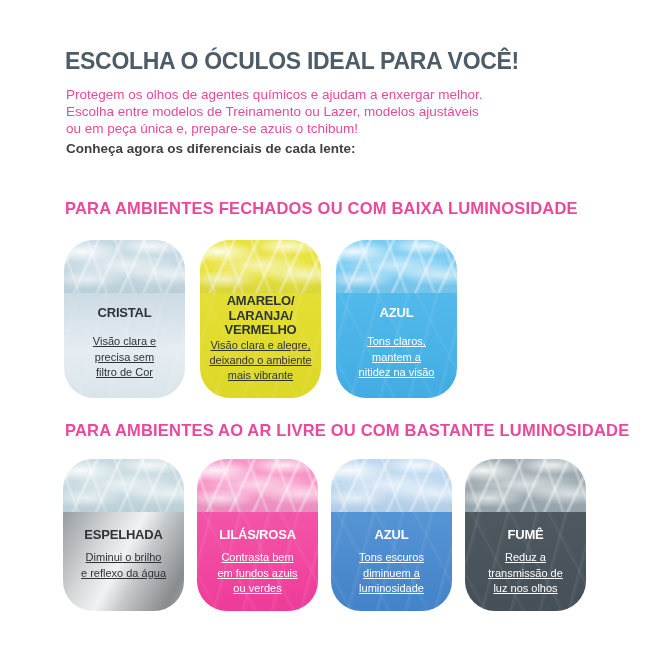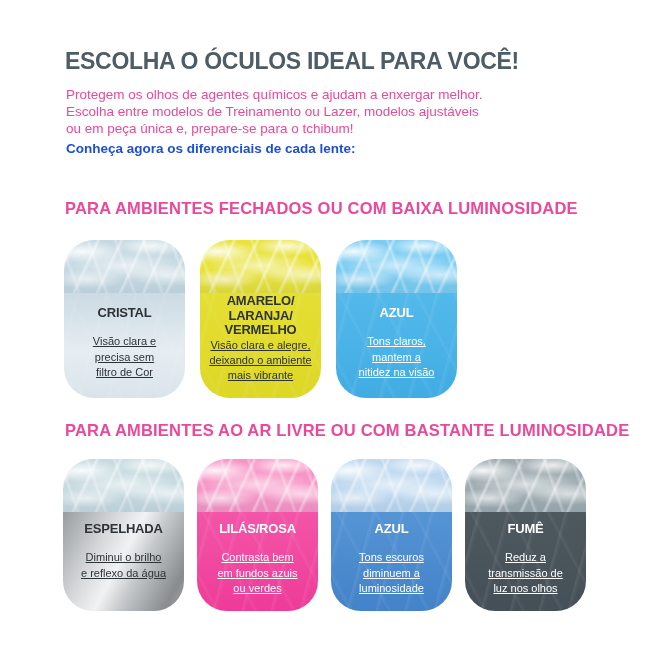--- a/index.html
+++ b/index.html
@@ -19,21 +19,21 @@
     color:#4D5C66;
   }
 
   .intro {
     position:absolute; left:66px; top:86px;
     font-size:13.5px; line-height:17px; color:#ec4899;
   }
 
   .intro-bold {
     position:absolute; left:66px; top:141px;
-    font-size:13.5px; font-weight:700; color:#1d4ed8;
+    font-size:13.5px; font-weight:700; color:#404040;
   }
 
   .section-heading {
     position:absolute; left:65px;
     font-size:16.5px; font-weight:700; letter-spacing:0.2px;
     color:#ec4899; white-space:nowrap;
   }
   .heading-1 { top:199px; }
   .heading-2 { top:421px; }
 
@@ -85,21 +85,21 @@
   .c-azul2     { --top:#BDD8EF; --bottom-grad:linear-gradient(180deg,#5594D4 0%,#4482C9 100%); }
   .c-fume      { --top:#9EABB1; --bottom-grad:linear-gradient(180deg,#4E585F 0%,#454F57 100%); }
 
   
   .card-title {
     position:absolute; left:0; right:0; top:66px;
     text-align:center; font-size:13px; font-weight:700;
     letter-spacing:-0.2px; line-height:14.5px;
   }
   .card-title.lines-3 { top:54px; }
-  .row-2 .card-title { top:63px; }
+  .row-2 .card-title { top:69px; }
 
   .card-body {
     position:absolute; left:0; right:0;
     text-align:center; font-size:11px; line-height:15.5px;text-decoration:underline;
   }
   .row-1 .card-body { top:94px; }
   .c-amarelo .card-body { top:98px; line-height:15px; }
   .row-2 .card-body { top:91px; }
 
   .text-dark  { color:#2E3338; }
@@ -108,21 +108,21 @@
 </head>
 <body>
 
 <div class="page">
 
   <h1 class="page-title">ESCOLHA O ÓCULOS IDEAL PARA VOCÊ!</h1>
 
   <div class="intro">
     <div>Protegem os olhos de agentes químicos e ajudam a enxergar melhor.</div>
     <div>Escolha entre modelos de Treinamento ou Lazer, modelos ajustáveis</div>
-    <div>ou em peça única e, prepare-se para o tchibum!</div>
+    <div>ou em peça única e, prepare-se azuis o tchibum!</div>
   </div>
 
   <div class="intro-bold">Conheça agora os diferenciais de cada lente:</div>
 
   <div class="section-heading heading-1">PARA AMBIENTES FECHADOS OU COM BAIXA LUMINOSIDADE</div>
 
   <div class="cards-row row-1">
 
     <div class="card c-cristal text-dark">
       <div class="card-top"></div>

